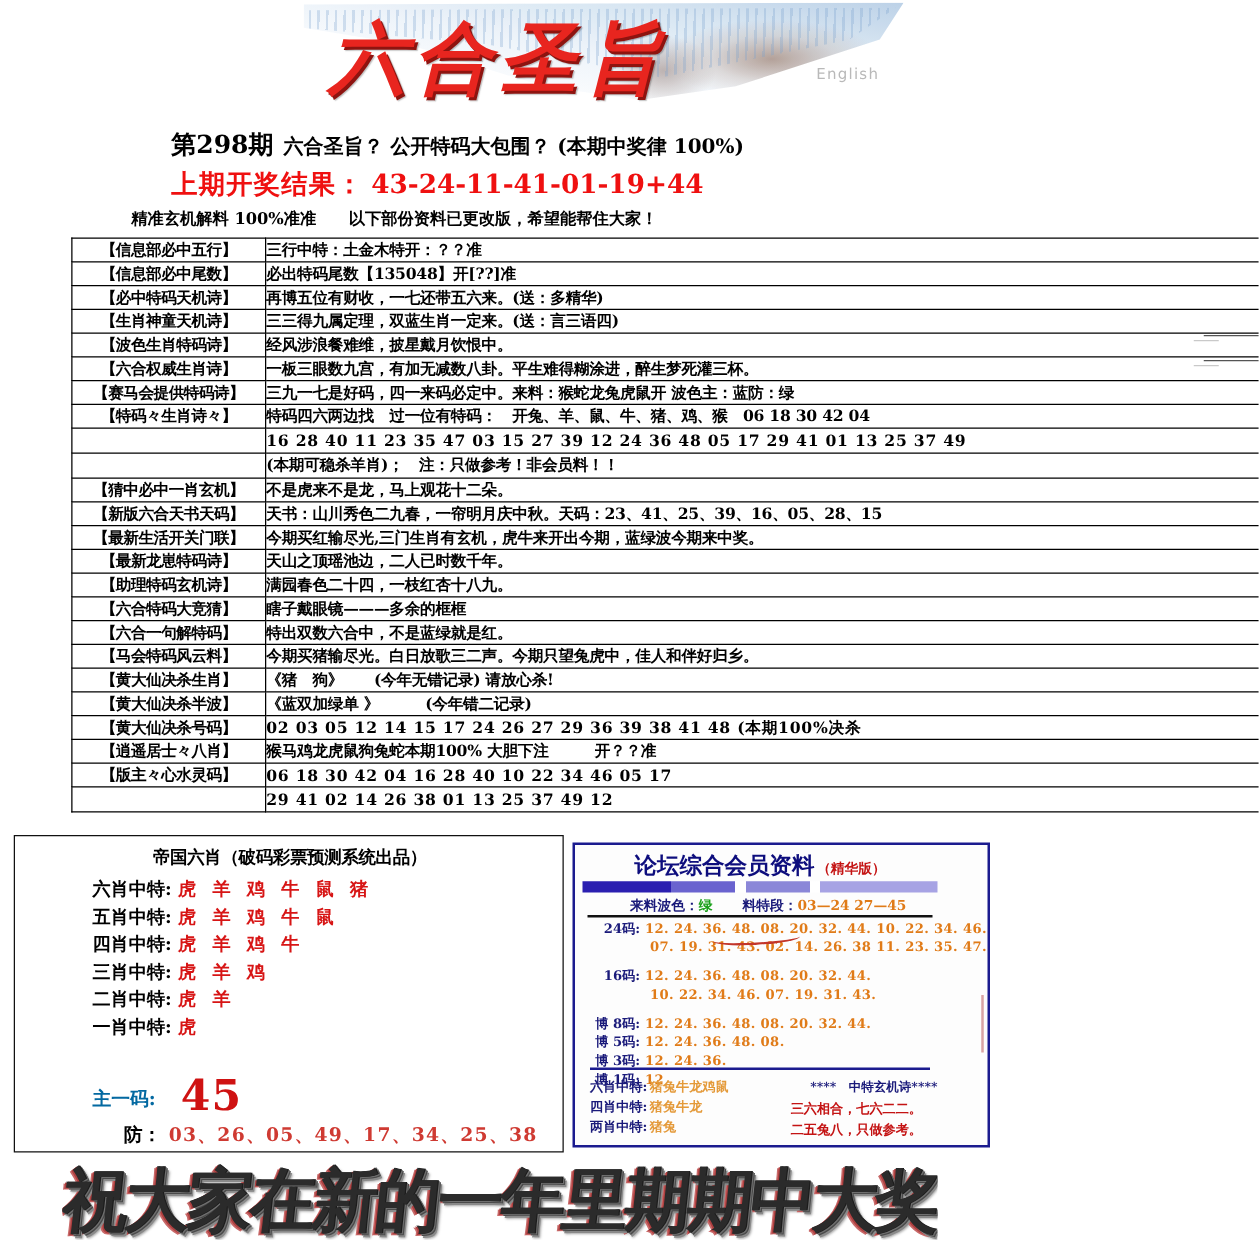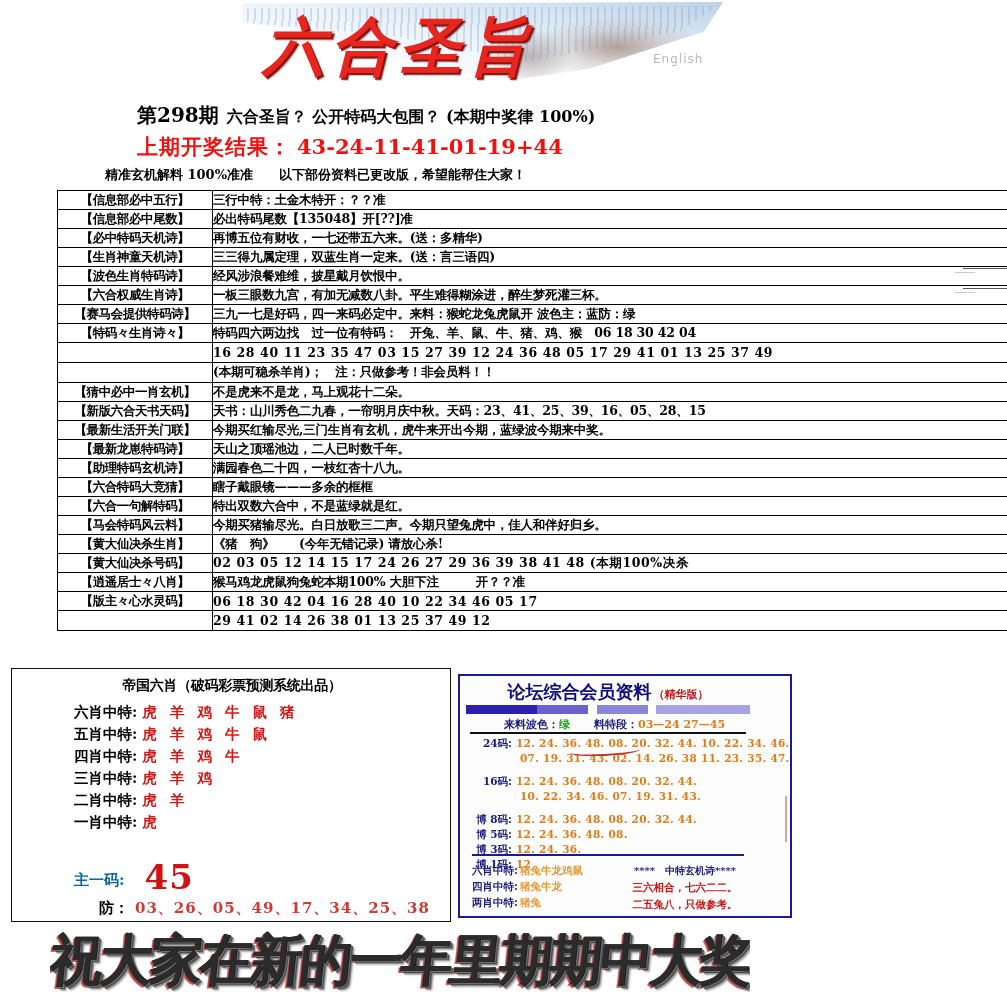--- a/index.html
+++ b/index.html
@@ -299,21 +299,21 @@
   }
   .pb-key { color: #1a1a7a; }
   .pb-val { color: #e49a3a; margin-left: 2px; }
   .pr-bottom-right {
     position: absolute; left: 160px; top: 186px; width: 130px;
     text-align: center;
     font-family: "DejaVu Serif", "Liberation Serif", serif;
     font-size: 10px; font-weight: bold;
     line-height: 17px;
   }
-  .pbr-head { color: #1a1a7a; }
+  .pbr-head { color: #1a1a7a; text-align: right; }
   .pbr-poem { color: #c41313; font-size: 10.5px; }
   .pr-tick {
     position: absolute; right: 3px; top: 120px;
     width: 3px; height: 46px;
     border-right: 2px solid #d9a3a3;
   }
 
   
   .banner {
     position: absolute;
@@ -438,20 +438,24 @@
       </tr>
       <tr>
         <td class="cell-label">【马会特码风云料】</td>
         <td class="cell-body ind-3">今期买猪输尽光。白日放歌三二声。今期只望兔虎中，佳人和伴好归乡。</td>
       </tr>
       <tr>
         <td class="cell-label">【黄大仙决杀生肖】</td>
         <td class="cell-body ind-3">《猪　狗》　　(今年无错记录) 请放心杀!</td>
       </tr>
       <tr>
+        <td class="cell-label">【黄大仙决杀半波】</td>
+        <td class="cell-body ind-3">《蓝双加绿单 》　　　(今年错二记录)</td>
+      </tr>
+      <tr>
         <td class="cell-label">【黄大仙决杀号码】</td>
         <td class="cell-body ind-4 num-row">02 03 05 12 14 15 17 24 26 27 29 36 39 38 41 48 (本期100%决杀</td>
       </tr>
       <tr>
         <td class="cell-label">【逍遥居士々八肖】</td>
         <td class="cell-body ind-3">猴马鸡龙虎鼠狗兔蛇本期100% 大胆下注　　　开？？准</td>
       </tr>
       <tr>
         <td class="cell-label rule-top-only">【版主々心水灵码】</td>
         <td class="cell-body rule-top-only ind-4 num-row">06 18 30 42 04 16 28 40 10 22 34 46 05 17</td>

